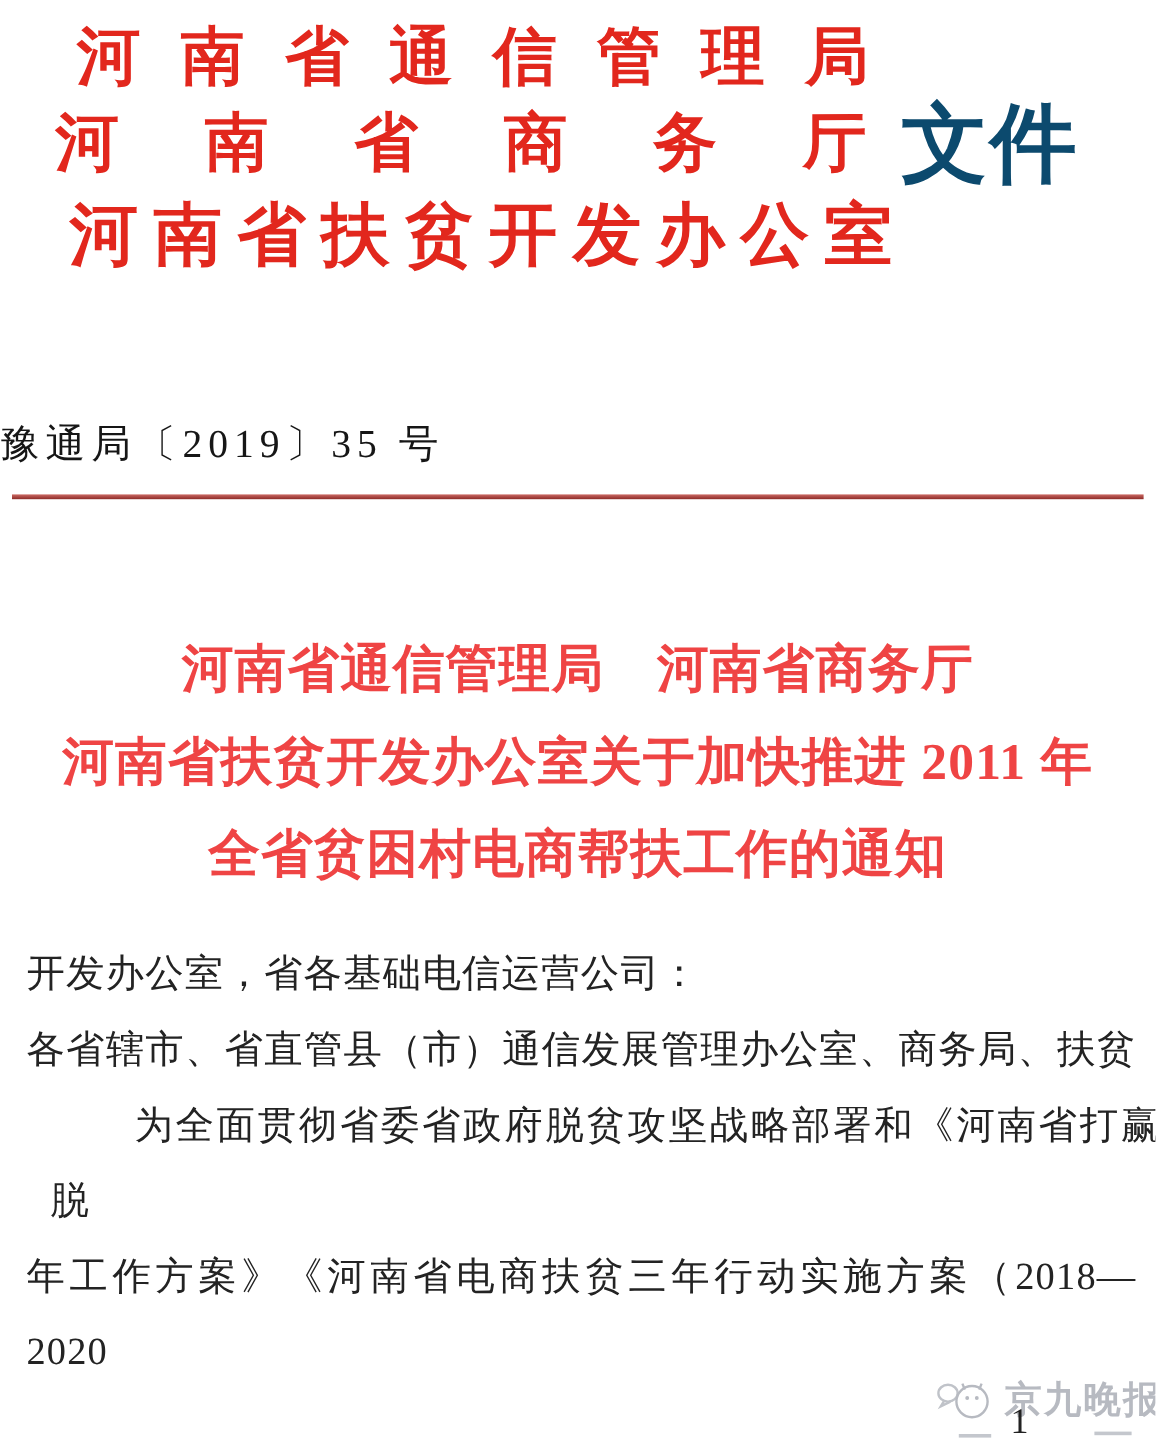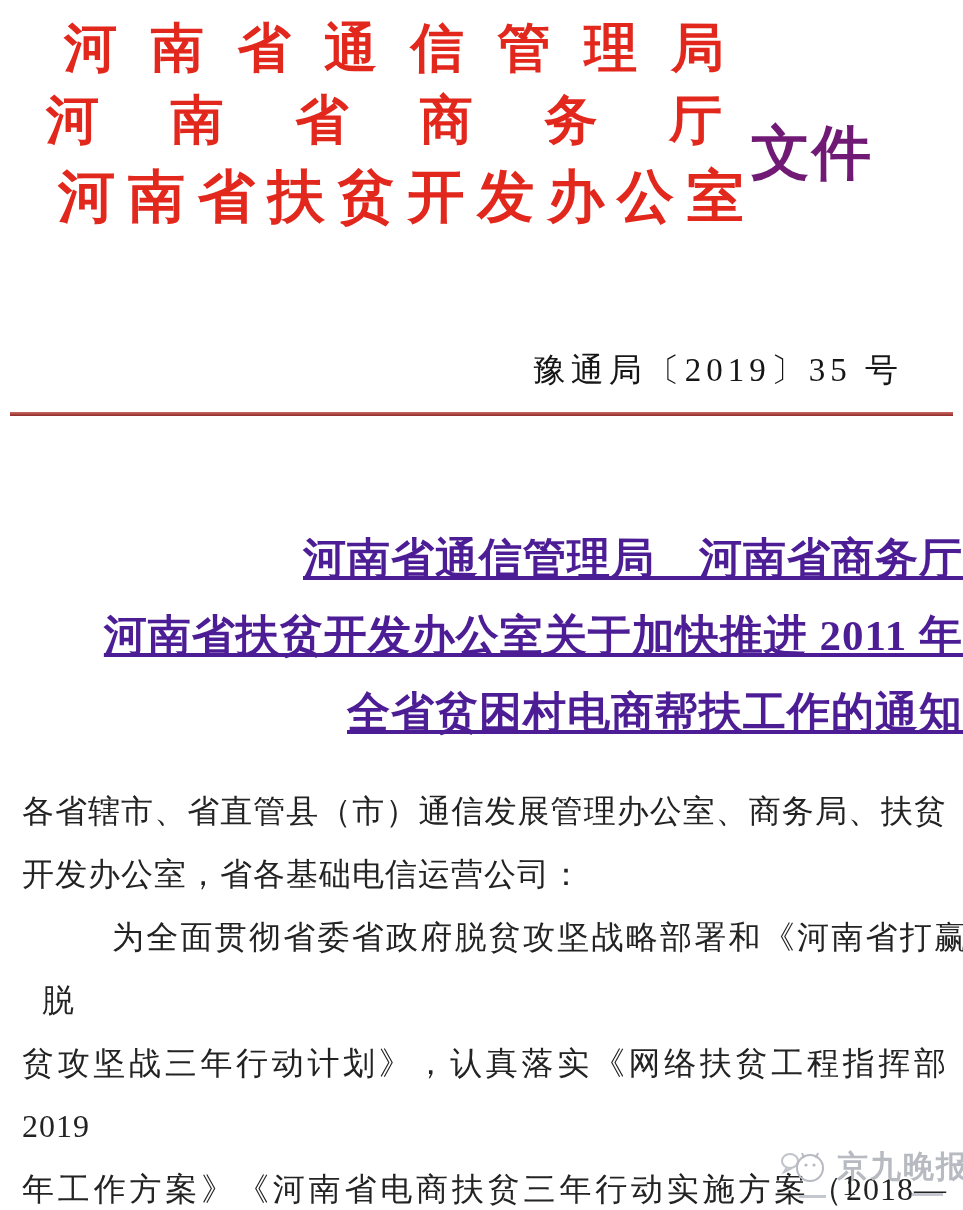--- a/index.html
+++ b/index.html
@@ -24,37 +24,36 @@
     white-space: nowrap;
   }
   .agency-line span { display: block; }
   .agency-1 { left: 64px;  top: 22px;  width: 660px; font-size: 53px; }
   .agency-2 { left: 46px;  top: 94px;  width: 676px; font-size: 53px; }
   .agency-3 { left: 58px;  top: 168px; width: 686px; font-size: 57px; }
   .wenjian {
     position: absolute;
     left: 751px;
     top: 84px;
-    font-size: 59px;
+    font-size: 72px;
     font-weight: 900;
-    color: #701a75;
+    color: #0c4a6e;
     line-height: 1;
     letter-spacing: 2px;
     white-space: nowrap;
-    margin-top: 40px;
   }
 
   
   .doc-number {
     position: absolute;
     top: 348px;
     left: 0;
     width: 100%;
-    padding-right: 60px;
-    text-align: right;
+    padding-right: 86px;
+    text-align: left;
     font-size: 33px;
     color: #161616;
     letter-spacing: 5px;
   }
 
   
   .red-rule {
     position: absolute;
     top: 412px;
     left: 10px;
@@ -62,27 +61,26 @@
     height: 4px;
     background: linear-gradient(to bottom, #cb6a64, #8d2b28);
   }
 
   
   .title-block {
     position: absolute;
     top: 520px;
     left: 0;
     width: 100%;
-    text-align: right;
-    color: #4c1d95;
+    text-align: center;
+    color: #ef4444;
     font-weight: bold;
     font-size: 43px;
     line-height: 77px;
     letter-spacing: 1px;
-    text-decoration: underline;
   }
 
   
   .body-block {
     position: absolute;
     top: 780px;
     left: 22px;
     width: 925px;
     font-size: 32px;
     line-height: 63px;
@@ -161,24 +159,23 @@
   <div class="red-rule"></div>
 
   <div class="title-block">
     <div class="title-line">河南省通信管理局　河南省商务厅</div>
     <div class="title-line">河南省扶贫开发办公室关于加快推进 2011 年</div>
     <div class="title-line">全省贫困村电商帮扶工作的通知</div>
   </div>
 
   <div class="body-block">
 
-  <div class="body-line justify">各省辖市、省直管县（市）通信发展管理办公室、商务局、扶贫</div>
-      <div class="body-line">开发办公室，省各基础电信运营公司：</div>
+  <div class="body-line">开发办公室，省各基础电信运营公司：</div>
+      <div class="body-line justify">各省辖市、省直管县（市）通信发展管理办公室、商务局、扶贫</div>
       <div class="body-line justify indent">为全面贯彻省委省政府脱贫攻坚战略部署和《河南省打赢脱</div>
-      <div class="body-line justify">贫攻坚战三年行动计划》，认真落实《网络扶贫工程指挥部 2019</div>
       <div class="body-line justify">年工作方案》《河南省电商扶贫三年行动实施方案（2018—2020</div>
     </div>
 
   <div class="watermark">
     <svg width="52" height="38" viewBox="0 0 52 38">
       <ellipse cx="10" cy="13" rx="8" ry="7" fill="none" stroke="#c0c3c9" stroke-width="2"></ellipse>
       <path d="M7 19 L4 24 L12 20" fill="none" stroke="#c0c3c9" stroke-width="2"></path>
       <circle cx="30" cy="20" r="13" fill="none" stroke="#b7bac1" stroke-width="2"></circle>
       <circle cx="26" cy="17" r="1.6" fill="#b7bac1"></circle>
       <circle cx="34" cy="17" r="1.6" fill="#b7bac1"></circle>

